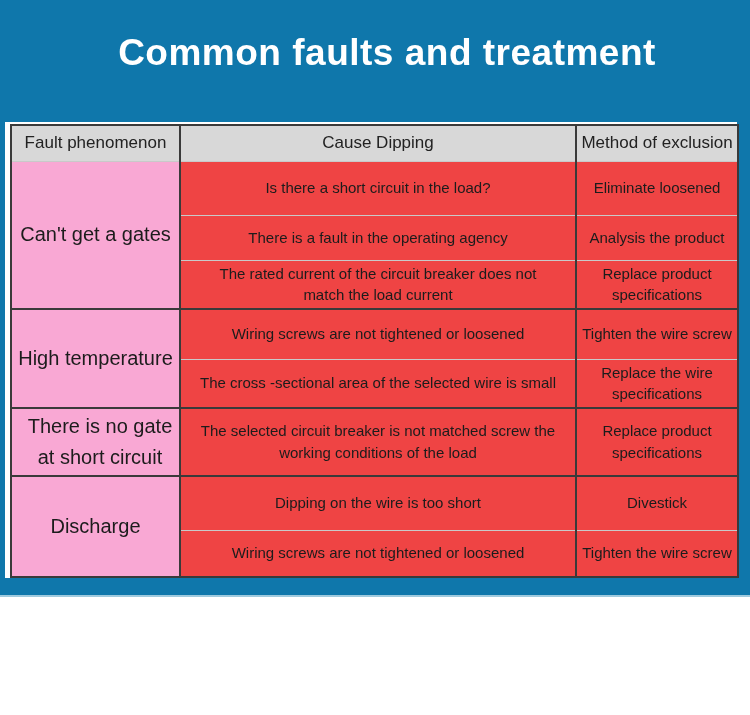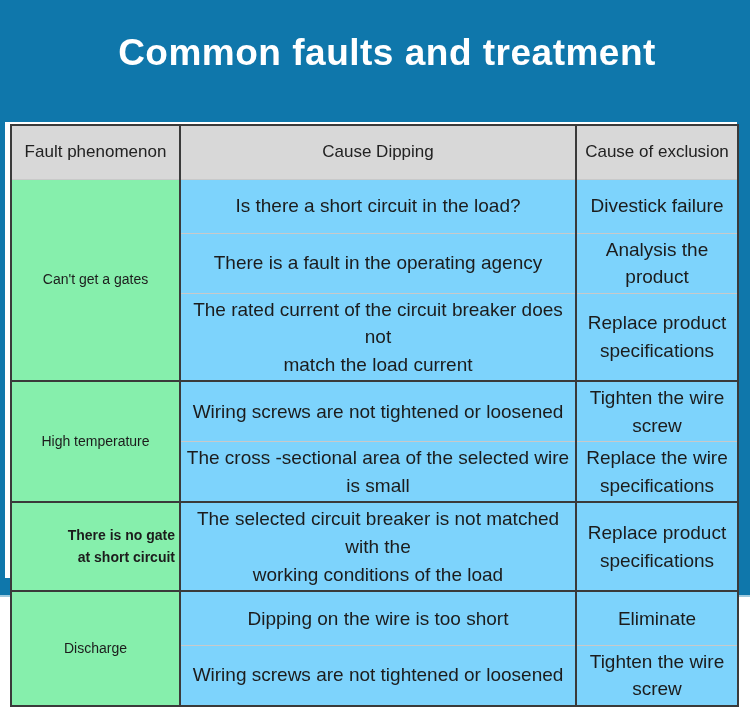--- a/index.html
+++ b/index.html
@@ -54,34 +54,33 @@
     overflow:hidden;
   }
   .fault-table th{
     background:#d8d8d8;
     font-weight:normal;
     font-size:17px;
     color:#222222;
     padding:2px 2px;
   }
   .fault-table td{
-    font-size:19px;
+    font-size:15px;
     line-height:1.45;
-    background:#7dd3fc;
+    background:#ef4444;
   }
   .fault-table td.fault-cell{
-    background:#86efac;
-    font-size:14px;
+    background:#f9a8d4;
+    font-size:20px;
     line-height:1.55;
     border-bottom:2px solid #3a3a3a;
   }
   .fault-table td.fault-cell.align-left{
-    text-align:right;
+    text-align:center;
     padding-left:13px;
-    font-weight:bold;
   }
   .fault-table tr.group-end td{
     border-bottom:2px solid #3a3a3a;
   }
 </style>
 </head>
 <body>
 
 <div class="blue-bg"></div>
 
@@ -91,30 +90,30 @@
 
 <div class="white-panel"></div>
 
 <table class="fault-table">
   <colgroup>
       <col class="c1">
       <col class="c2">
       <col class="c3">
     </colgroup>
   <tbody>
-    <tr style="height:54px;">
+    <tr style="height:36px;">
       <th>Fault phenomenon</th>
       <th>Cause Dipping</th>
-      <th>Cause of exclusion</th>
+      <th>Method of exclusion</th>
     </tr>
 
     <tr style="height:54px;">
       <td class="fault-cell" rowspan="3">Can't get a gates</td>
       <td>Is there a short circuit in the load?</td>
-      <td>Divestick failure</td>
+      <td>Eliminate loosened</td>
     </tr>
     <tr style="height:45px;padding-left:46px;">
       <td>There is a fault in the operating agency</td>
       <td>Analysis the product</td>
     </tr>
     <tr style="height:46px;" class="group-end">
       <td>The rated current of the circuit breaker does not
 match the load current</td>
       <td>Replace product
 specifications</td>
@@ -127,29 +126,29 @@
     </tr>
     <tr style="height:36px;" class="group-end">
       <td>The cross -sectional area of the selected wire is small</td>
       <td>Replace the wire
 specifications</td>
     </tr>
 
     <tr style="height:55px;" class="group-end">
       <td class="fault-cell align-left">There is no gate
 at short circuit</td>
-      <td>The selected circuit breaker is not matched with the
+      <td>The selected circuit breaker is not matched screw the
 working conditions of the load</td>
       <td>Replace product
 specifications</td>
     </tr>
 
     <tr style="height:54px;">
       <td class="fault-cell" rowspan="2">Discharge</td>
       <td>Dipping on the wire is too short</td>
-      <td>Eliminate</td>
+      <td>Divestick</td>
     </tr>
     <tr style="height:47px;" class="group-end">
       <td>Wiring screws are not tightened or loosened</td>
       <td>Tighten the wire screw</td>
     </tr>
   </tbody>
 </table>
 
 </body></html>

